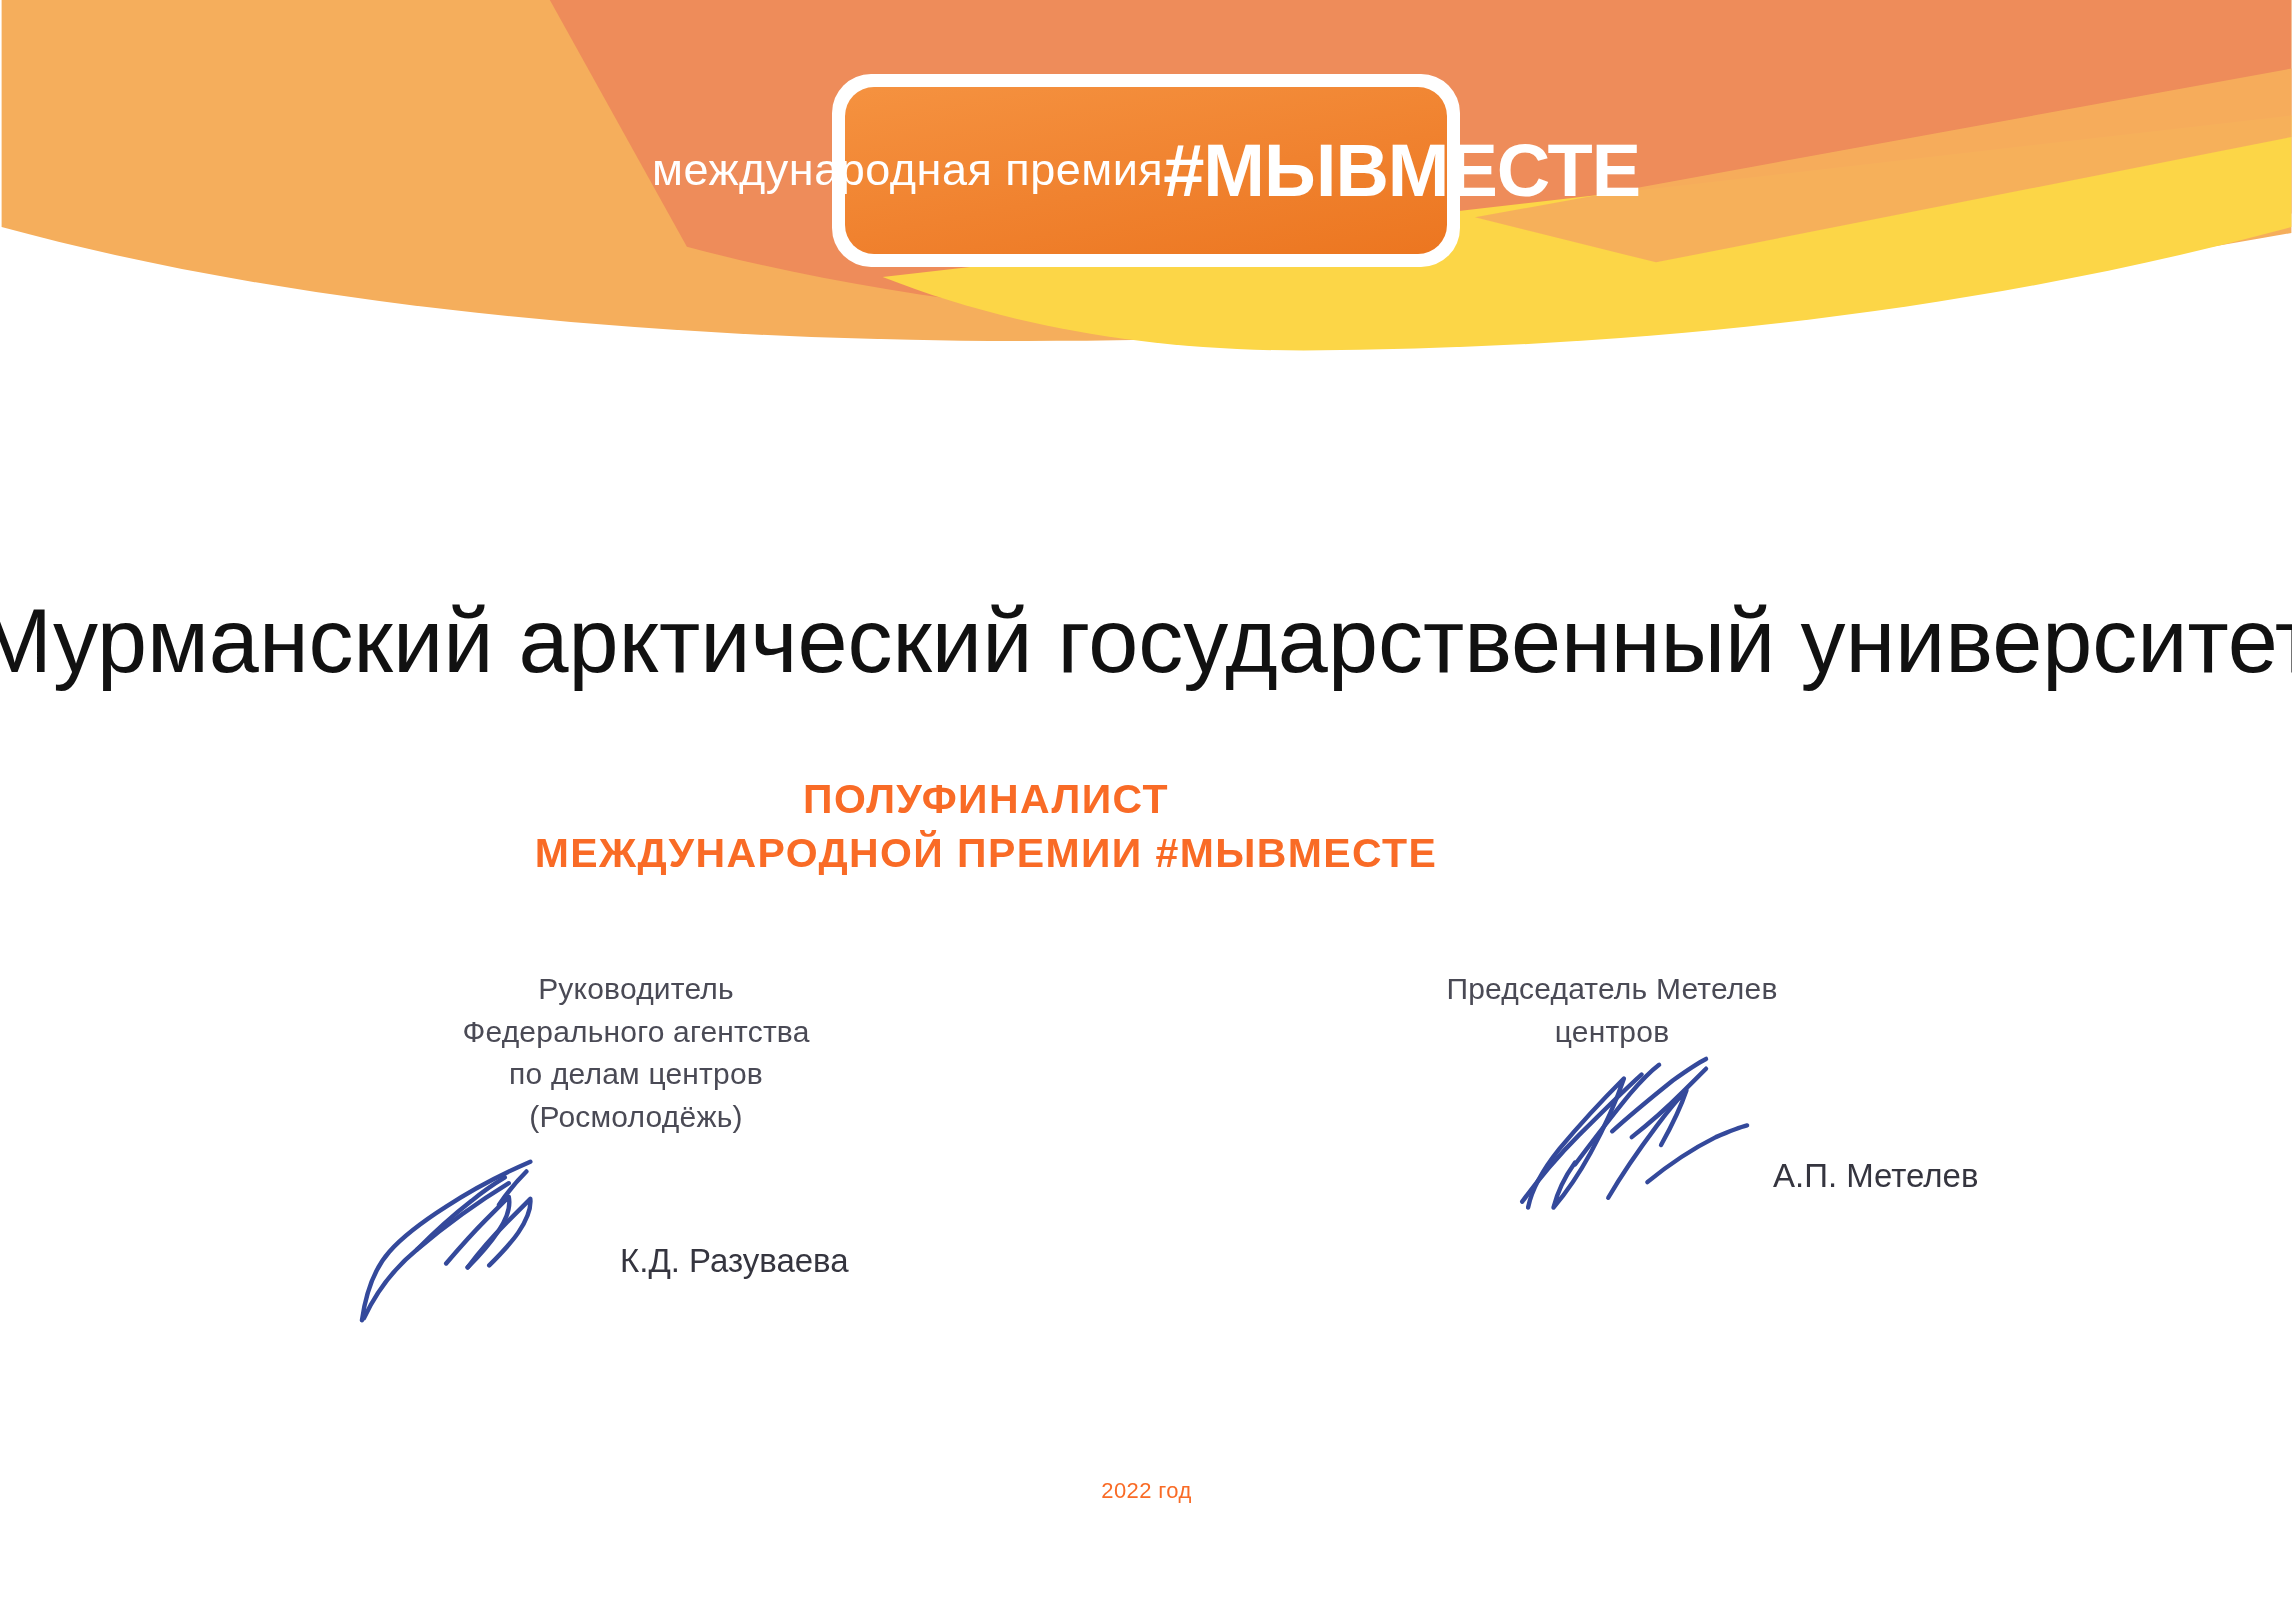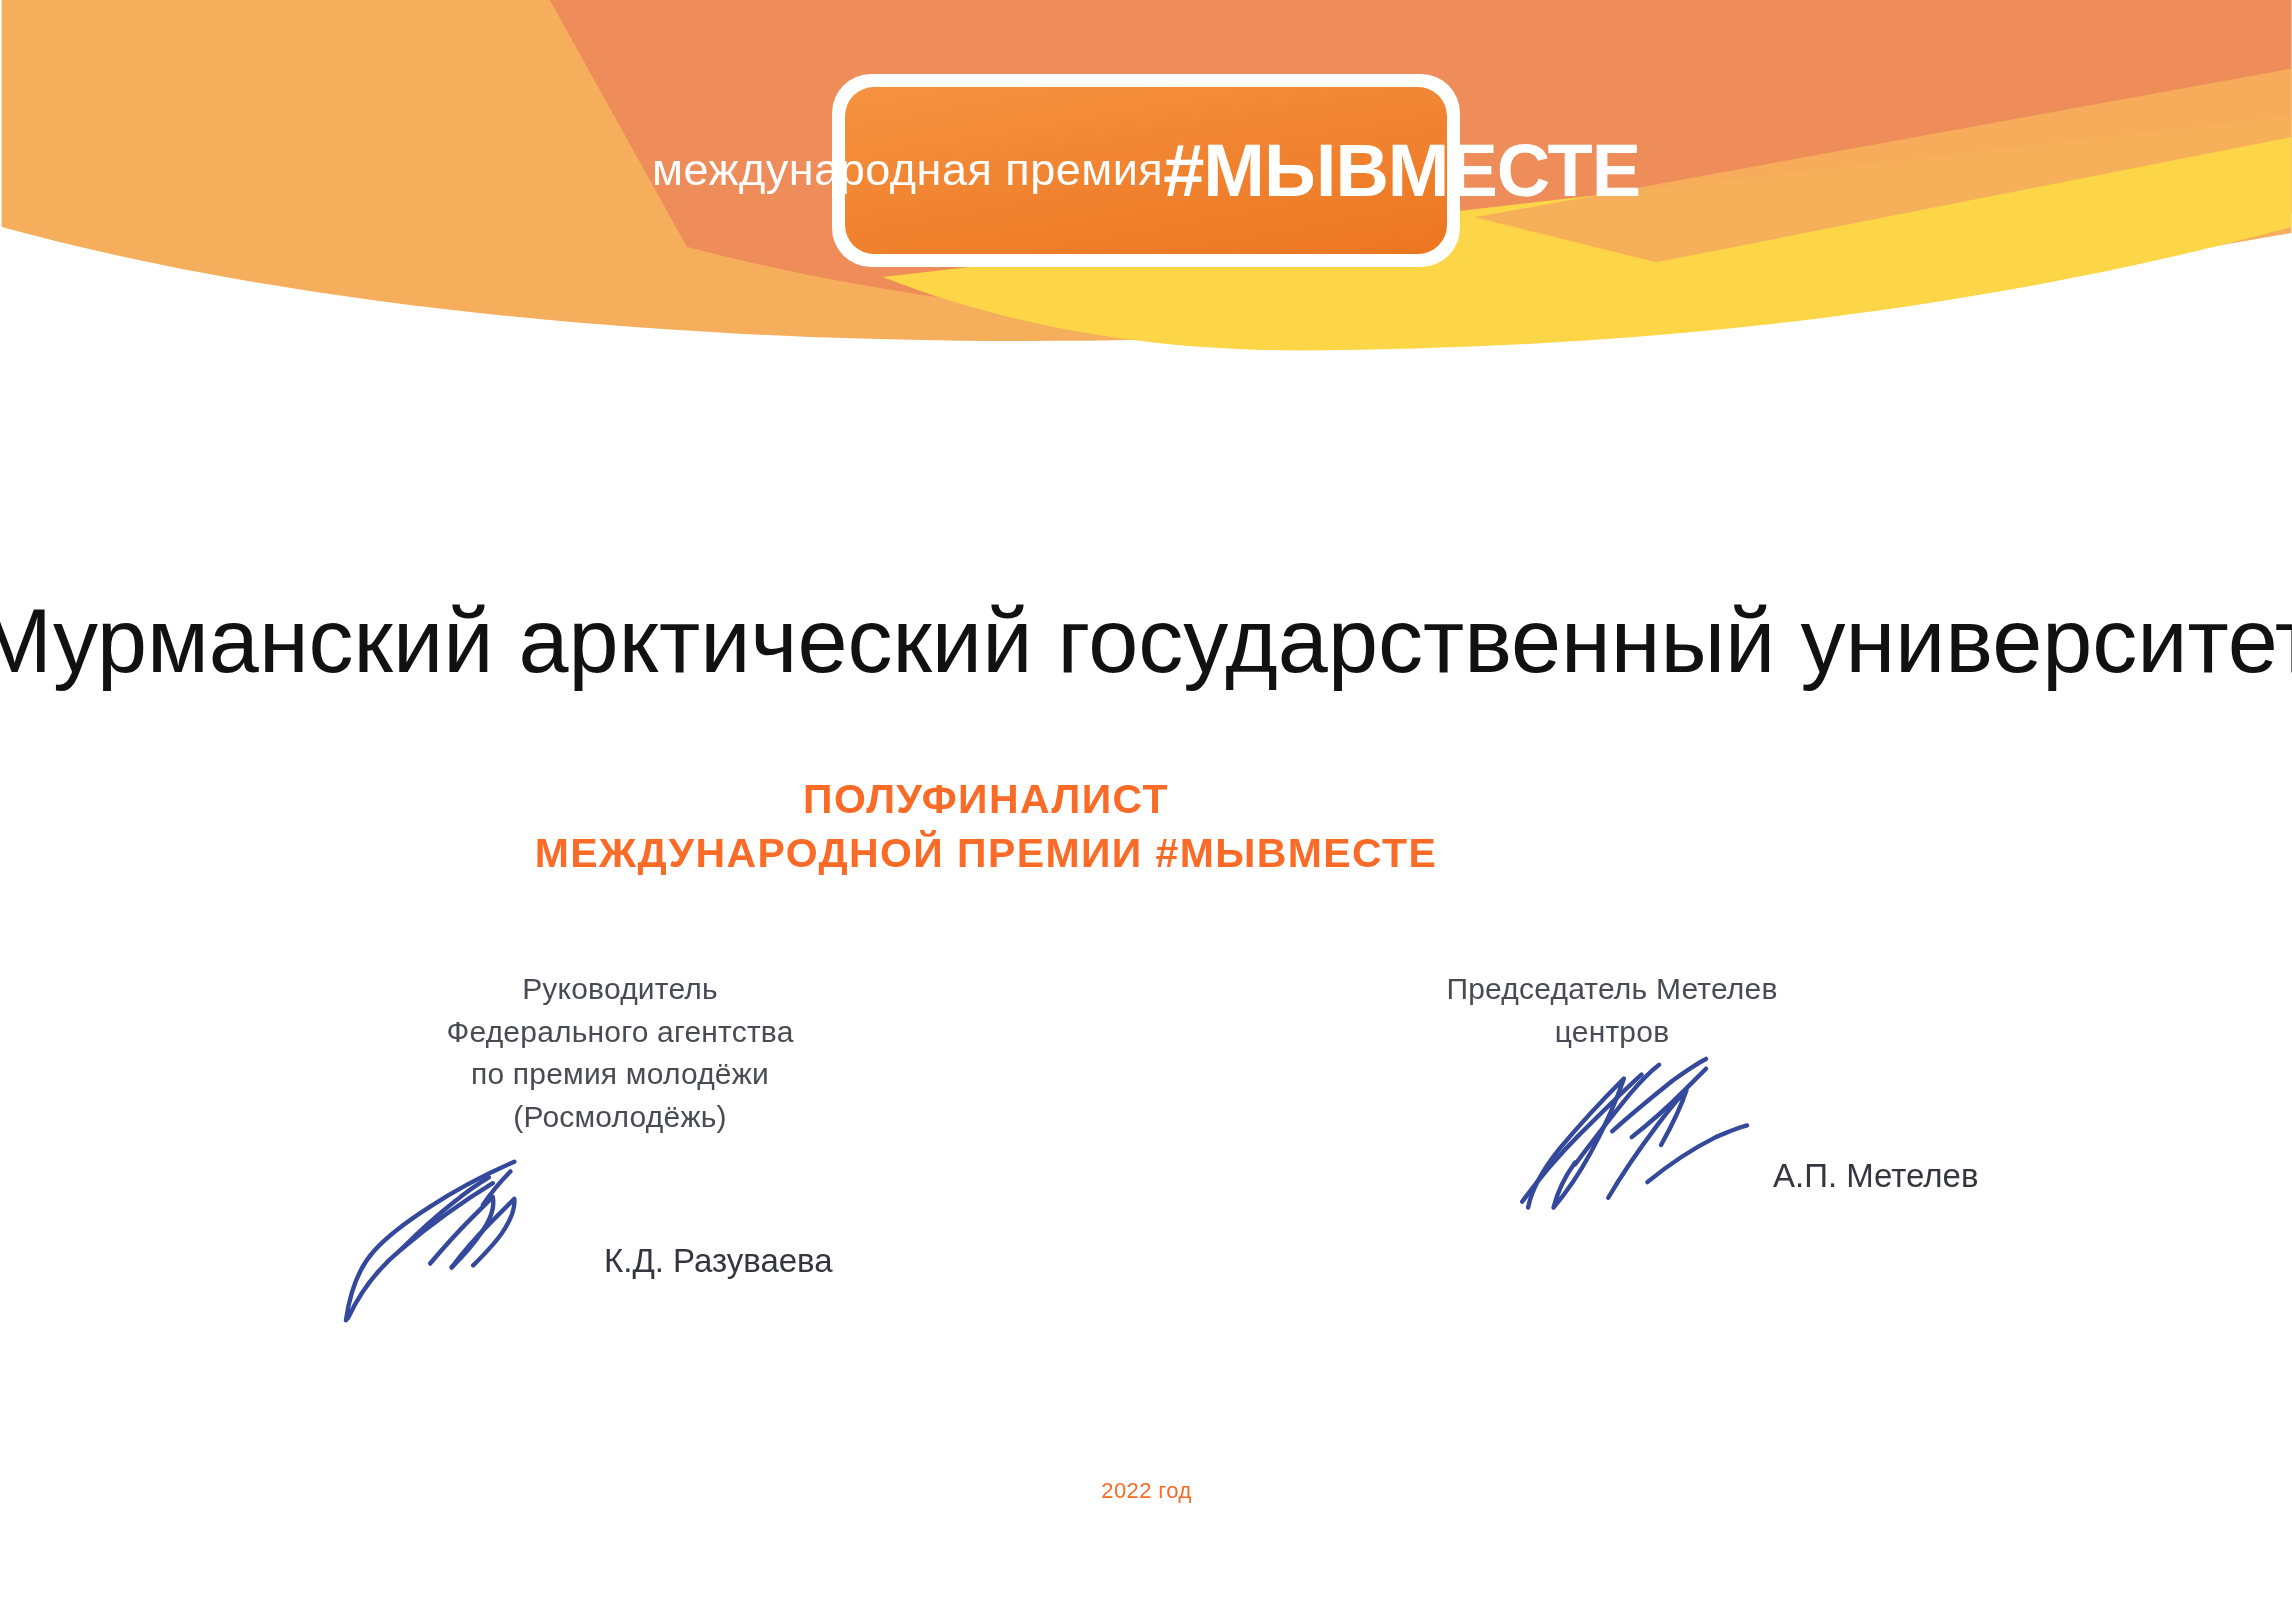--- a/index.html
+++ b/index.html
@@ -118,21 +118,21 @@
     font-weight: 700;
     letter-spacing: 1.4px;
     line-height: 1.32;
   }
 
   
   .sig-block {
     position: absolute;
     width: 608px;
   }
-  #sig-left  { left: 316px;  top: 968px; }
+  #sig-left  { left: 332px;  top: 968px; }
   #sig-right { left: 1308px; top: 968px; }
 
   .sig-role {
     text-align: center;
     color: #4A4A55;
     font-size: 30px;
     font-weight: 400;
     line-height: 1.42;
     letter-spacing: 0.2px;
   }
@@ -212,21 +212,21 @@
 
   <div id="award-subtitle">
     <div>ПОЛУФИНАЛИСТ</div>
     <div>МЕЖДУНАРОДНОЙ ПРЕМИИ #МЫВМЕСТЕ</div>
   </div>
 
   <div class="sig-block" id="sig-left">
     <div class="sig-role">
       <div>Руководитель</div>
       <div>Федерального агентства</div>
-      <div>по премия молодёжи</div>
+      <div>по делам центров</div>
       <div>(Росмолодёжь)</div>
     </div>
     <div class="sig-row">
       <svg class="sig-mark" width="294" height="186" viewBox="0 0 300 190" xmlns="http://www.w3.org/2000/svg">
         <g fill="none" stroke="#34499B" stroke-width="4.5" stroke-linecap="round" stroke-linejoin="round">
           <path d="M10,178 C14,150 22,126 38,108 C54,90 74,76 96,62 C120,46 150,30 182,16"></path>
           <path d="M12,176 C26,146 44,124 66,106 C92,84 124,60 160,38"></path>
           <path d="M66,106 C84,88 104,70 122,56 C134,46 146,38 156,32"></path>
           <path d="M96,120 C108,106 122,90 136,76 C146,66 154,58 160,52 C162,62 158,74 150,86 C142,98 130,112 118,124"></path>
           <path d="M118,124 C130,108 144,92 158,78 C168,68 176,60 182,54 C183,64 178,76 170,88 C162,100 150,112 140,122"></path>

